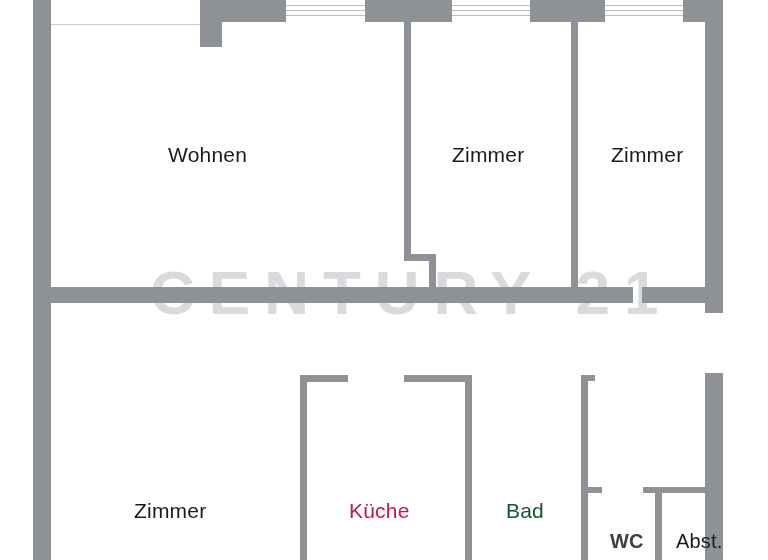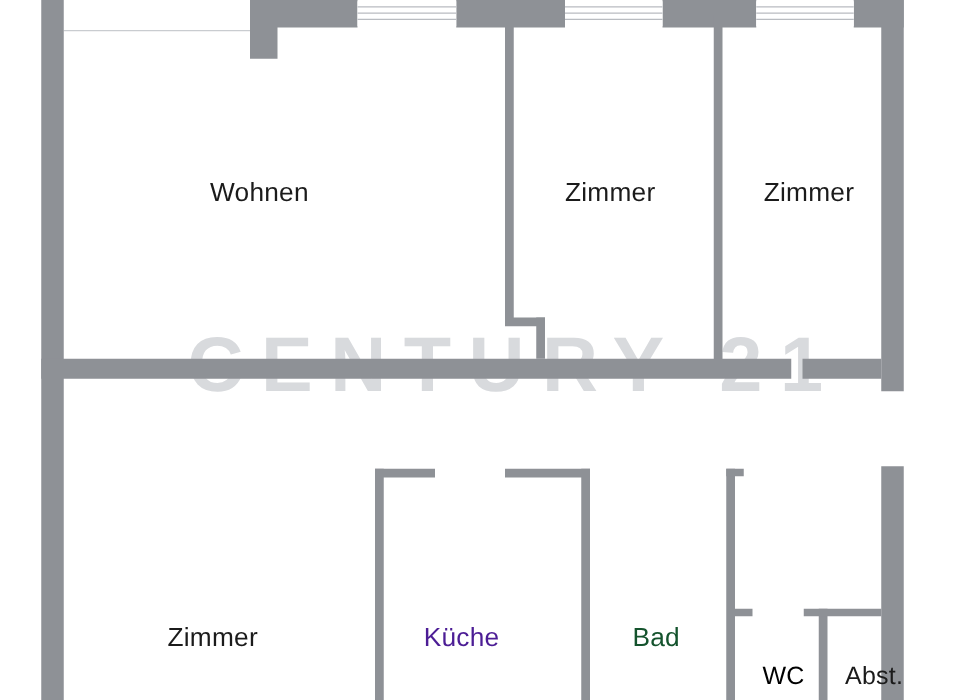--- a/index.html
+++ b/index.html
@@ -131,19 +131,19 @@
         <div class="pane-line mid" style="background: rgb(185, 188, 193);"></div>
         <div class="pane-line bot" style="background: rgb(185, 188, 193);"></div>
       </div>
     </div>
 
   <div id="labels">
       <div class="room-label" style="left: 168px; top: 144px; color: rgb(27, 27, 27);">Wohnen</div>
       <div class="room-label" style="left: 452px; top: 144px; color: rgb(27, 27, 27);">Zimmer</div>
       <div class="room-label" style="left: 611px; top: 144px; color: rgb(27, 27, 27);">Zimmer</div>
       <div class="room-label" style="left: 134px; top: 500px; color: rgb(27, 27, 27);">Zimmer</div>
-      <div class="room-label" style="left: 339px; top: 500px; color: #4c1d95;">Küche</div>
+      <div class="room-label" style="left: 349px; top: 500px; color: #be185d;">Küche</div>
       <div class="room-label" style="left: 506px; top: 500px; color: #14532d;">Bad</div>
-      <div class="room-label small" style="left: 610px; top: 531px; color: #000000;">WC</div>
+      <div class="room-label small" style="left: 610px; top: 531px; color: #404040; font-weight: bold;">WC</div>
       <div class="room-label small" style="left: 676px; top: 531px; color: rgb(27, 27, 27);">Abst.</div>
     </div>
 
 </div>
 
 </body></html>

